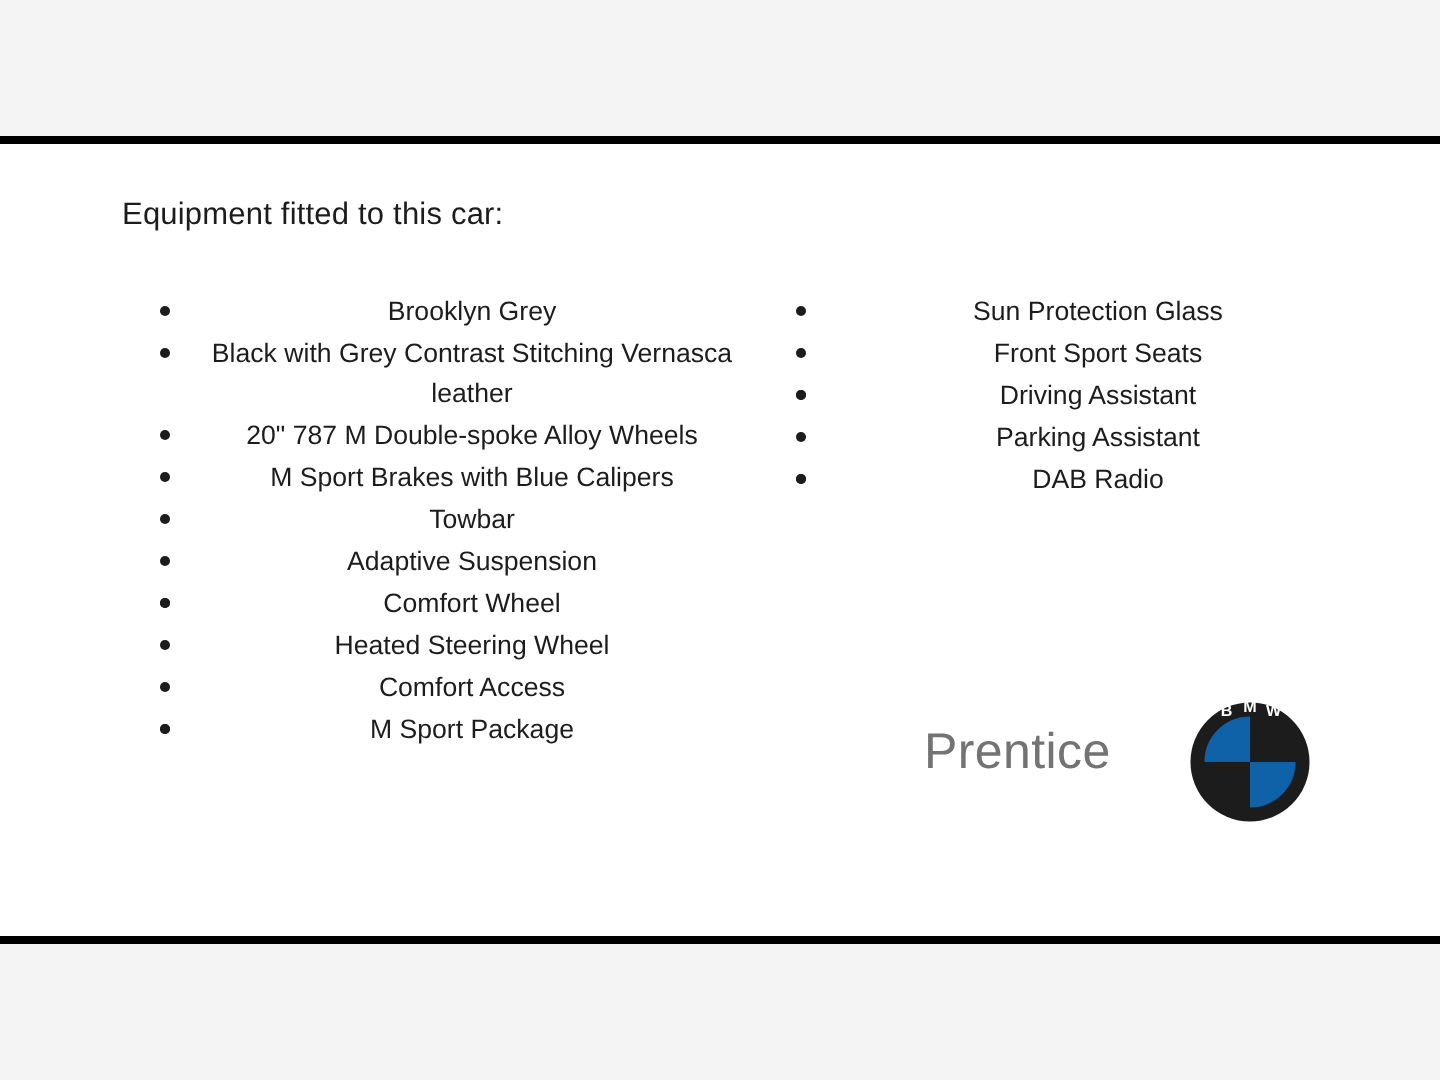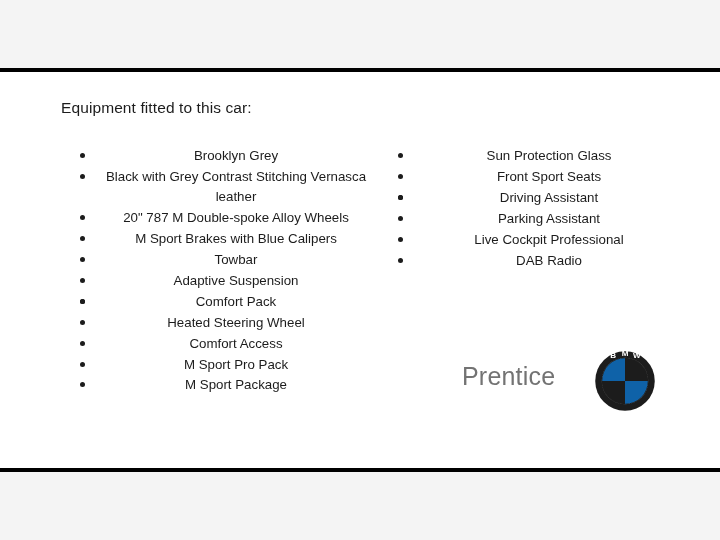--- a/index.html
+++ b/index.html
@@ -164,33 +164,32 @@
         </li>
         <li>
           <span class="dot"></span>
           <span>Adaptive Suspension</span>
         </li>
         <li>
           <span class="dot"></span>
         </li>
         <li>
           <span class="dot"></span>
-          <span>Comfort Pack</span>
+          <span>Comfort Wheel</span>
         </li>
         <li>
           <span class="dot"></span>
           <span>Heated Steering Wheel</span>
         </li>
         <li>
           <span class="dot"></span>
           <span>Comfort Access</span>
         </li>
         <li>
           <span class="dot"></span>
-          <span>M Sport Pro Pack</span>
         </li>
         <li>
           <span class="dot"></span>
           <span>M Sport Package</span>
         </li>
       </ul>
     </div>
 
     <div class="col col-right">
       <ul class="bullets">
@@ -208,21 +207,20 @@
         <li>
           <span class="dot"></span>
           <span>Driving Assistant</span>
         </li>
         <li>
           <span class="dot"></span>
           <span>Parking Assistant</span>
         </li>
         <li>
           <span class="dot"></span>
-          <span>Live Cockpit Professional</span>
         </li>
         <li>
           <span class="dot"></span>
           <span>DAB Radio</span>
         </li>
       </ul>
     </div>
 
     <div class="brand">
       <div class="brand-word">Prentice</div>

